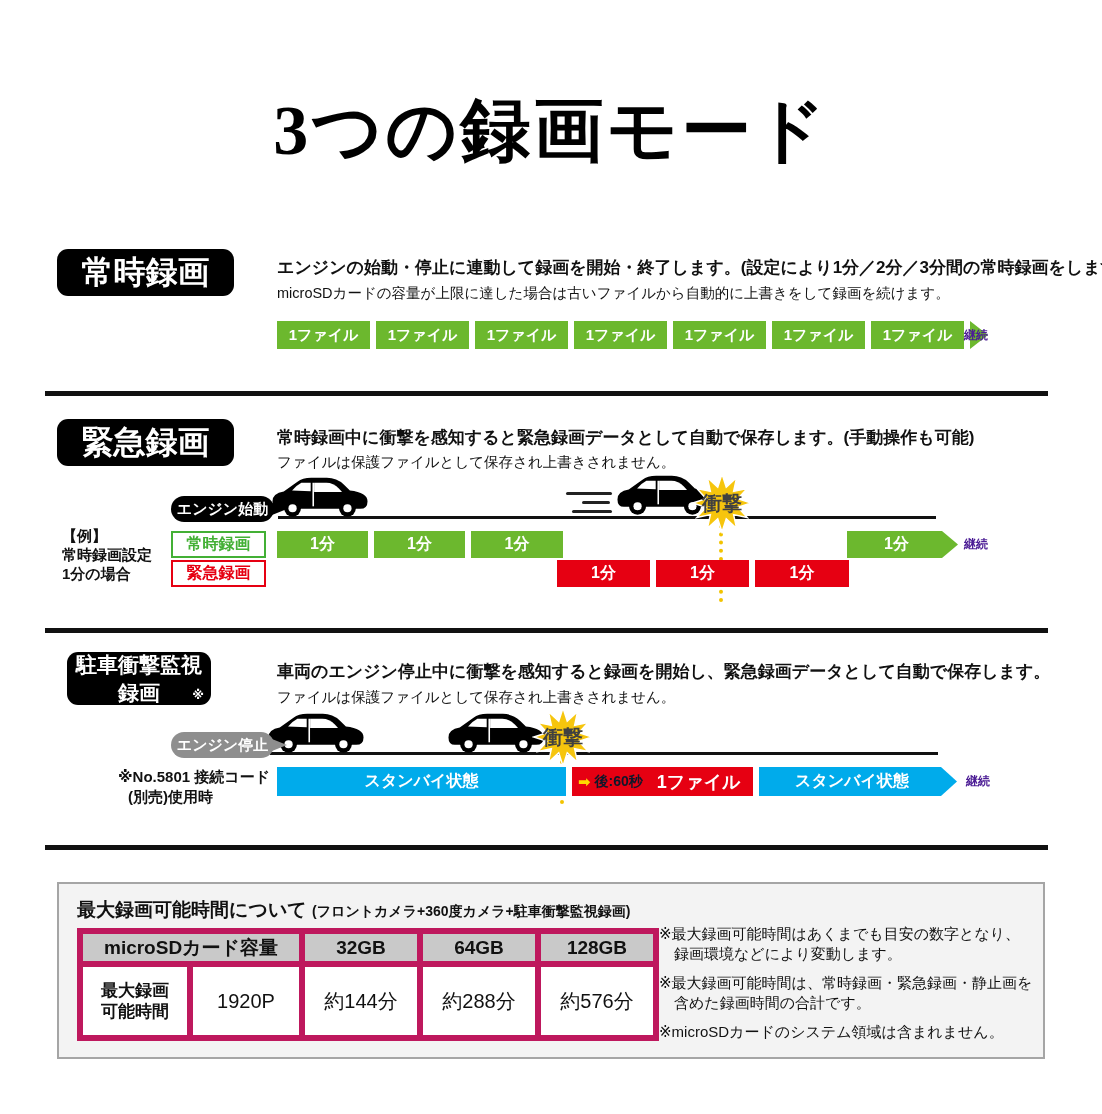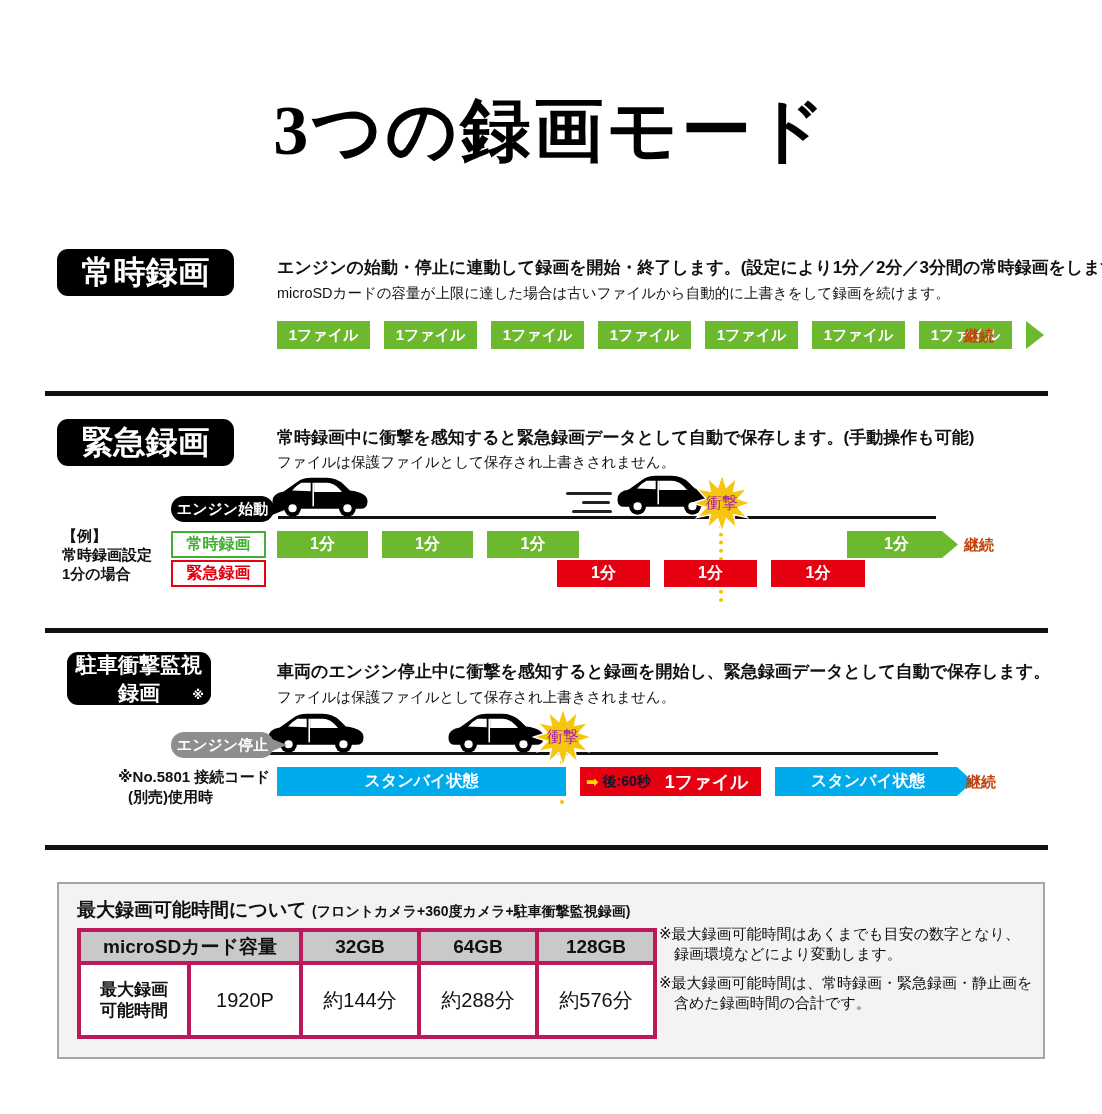--- a/index.html
+++ b/index.html
@@ -18,28 +18,28 @@
     position:absolute; background:#000; color:#fff; border-radius:11px;
     display:flex; align-items:center; justify-content:center; font-weight:bold; text-align:center;
   }
   .mark { position:absolute; right:7px; bottom:3px; font-size:12px; font-weight:bold; color:#fff; }
   .desc-main { position:absolute; font-size:17px; font-weight:bold; white-space:nowrap; }
   .desc-sub  { position:absolute; font-size:14.5px; font-weight:normal; white-space:nowrap; }
   .divider { position:absolute; left:45px; width:1003px; height:5px; background:#111; }
   .hbar { position:absolute; display:flex; }
   .seg {
     display:flex; align-items:center; justify-content:center;
-    color:#fff; font-weight:bold; margin-right:14px; flex:none;
+    color:#fff; font-weight:bold; margin-right:6px; flex:none;
   }
   .seg.green { background:var(--green); }
   .seg.red   { background:var(--red); }
   .seg.blue  { background:var(--blue); }
   .tip { flex:none; width:18px; clip-path:polygon(0 0,100% 50%,0 100%); background:var(--green); }
   .arrow-end { clip-path:polygon(0 0,calc(100% - 16px) 0,100% 50%,calc(100% - 16px) 100%,0 100%); margin-right:0; }
-  .cont { position:absolute; font-size:15px; font-weight:bold; color:#c2410c; white-space:nowrap; }
+  .cont { position:absolute; font-size:12px; font-weight:bold; color:#4c1d95; white-space:nowrap; }
   .bubble {
     position:absolute; background:#000000; color:#fff; border-radius:14px;
     display:flex; align-items:center; justify-content:center; font-size:15px; font-weight:bold;
   }
   .bubble::after {
     content:""; position:absolute; right:-13px; top:7px;
     border-left:15px solid #000; border-top:6px solid transparent; border-bottom:6px solid transparent;
   }
   .bubble.gray { background:#8e8e8e; }
   .bubble.gray::after { border-left-color:#8e8e8e; }
@@ -50,30 +50,30 @@
   .outline-label.green { border-color:var(--green_bright); color:var(--green_bright); }
   .outline-label.red { border-color:var(--red); color:var(--red); }
   .road { position:absolute; height:3px; background:#111; }
   .dotted { position:absolute; width:0; border-left:4px dotted #f2c300; }
   .dash { position:absolute; height:2.5px; background:#222; border-radius:2px; }
   .car { position:absolute; width:98px; height:44px; }
   .burst { position:absolute; width:62px; height:62px; }
   .burst svg { position:absolute; inset:0; }
   .burst .impact-text {
     position:absolute; inset:0; display:flex; align-items:center; justify-content:center;
-    font-size:16px; font-weight:normal; color:#a21caf;
+    font-size:20px; font-weight:bold; color:#404040;
   }
   .example { position:absolute; font-size:15px; font-weight:bold; line-height:19px; white-space:nowrap; }
   .footnote { position:absolute; font-size:15px; font-weight:bold; line-height:20px; white-space:nowrap;margin-left:43px; }
   .footnote .fn2 { padding-left:10px; }
   .panel { position:absolute; left:57px; top:882px; width:988px; height:177px; background:#f3f3f3; border:2px solid #a5a5a5; }
   .panel-title { position:absolute; left:18px; top:13px; font-size:19px; font-weight:bold; white-space:nowrap; }
   .panel-title .sub { font-size:14px; }
   .rec-table { position:absolute; left:18px; top:44px; border-collapse:collapse; table-layout:fixed; background:#fff; }
-  .rec-table th, .rec-table td { border:4px solid #be185d; text-align:center; vertical-align:middle; padding:0; }
+  .rec-table th, .rec-table td { border:6px solid #be185d; text-align:center; vertical-align:middle; padding:0; }
   .rec-table th { background:#c9c9c9; height:33px; font-size:19px; font-weight:bold; }
   .rec-table td { height:74px; font-size:20px; }
   .rec-table td.rowlabel { font-size:17px; font-weight:bold; line-height:21px; }
   .notes { position:absolute; left:600px; top:40px; width:376px; }
   .note { font-size:15px; line-height:20px; margin-bottom:9px; text-indent:-15px; padding-left:15px; }
   .redbar-content { display:flex; align-items:center; width:100%; height:100%; padding-left:6px; }
   .redbar-content .arrow-glyph { color:#ffd800; font-size:15px; font-weight:bold; margin-right:4px; }
   .redbar-content .after-label { color:#0f172a; font-size:14px; font-weight:bold; }
   .redbar-content .file-label { color:#fff; font-size:18px; font-weight:bold; margin-left:14px; }
 </style>
@@ -246,16 +246,17 @@
         <td>約144分</td>
         <td>約288分</td>
         <td>約576分</td>
       </tr>
     </tbody>
       </table>
 
     <div class="notes">
       <div class="note">※最大録画可能時間はあくまでも目安の数字となり、録画環境などにより変動します。</div>
       <div class="note">※最大録画可能時間は、常時録画・緊急録画・静止画を含めた録画時間の合計です。</div>
+      <div class="note">※microSDカードのシステム領域は含まれません。</div>
     </div>
   </div>
 
 </div>
 
 </body></html>

